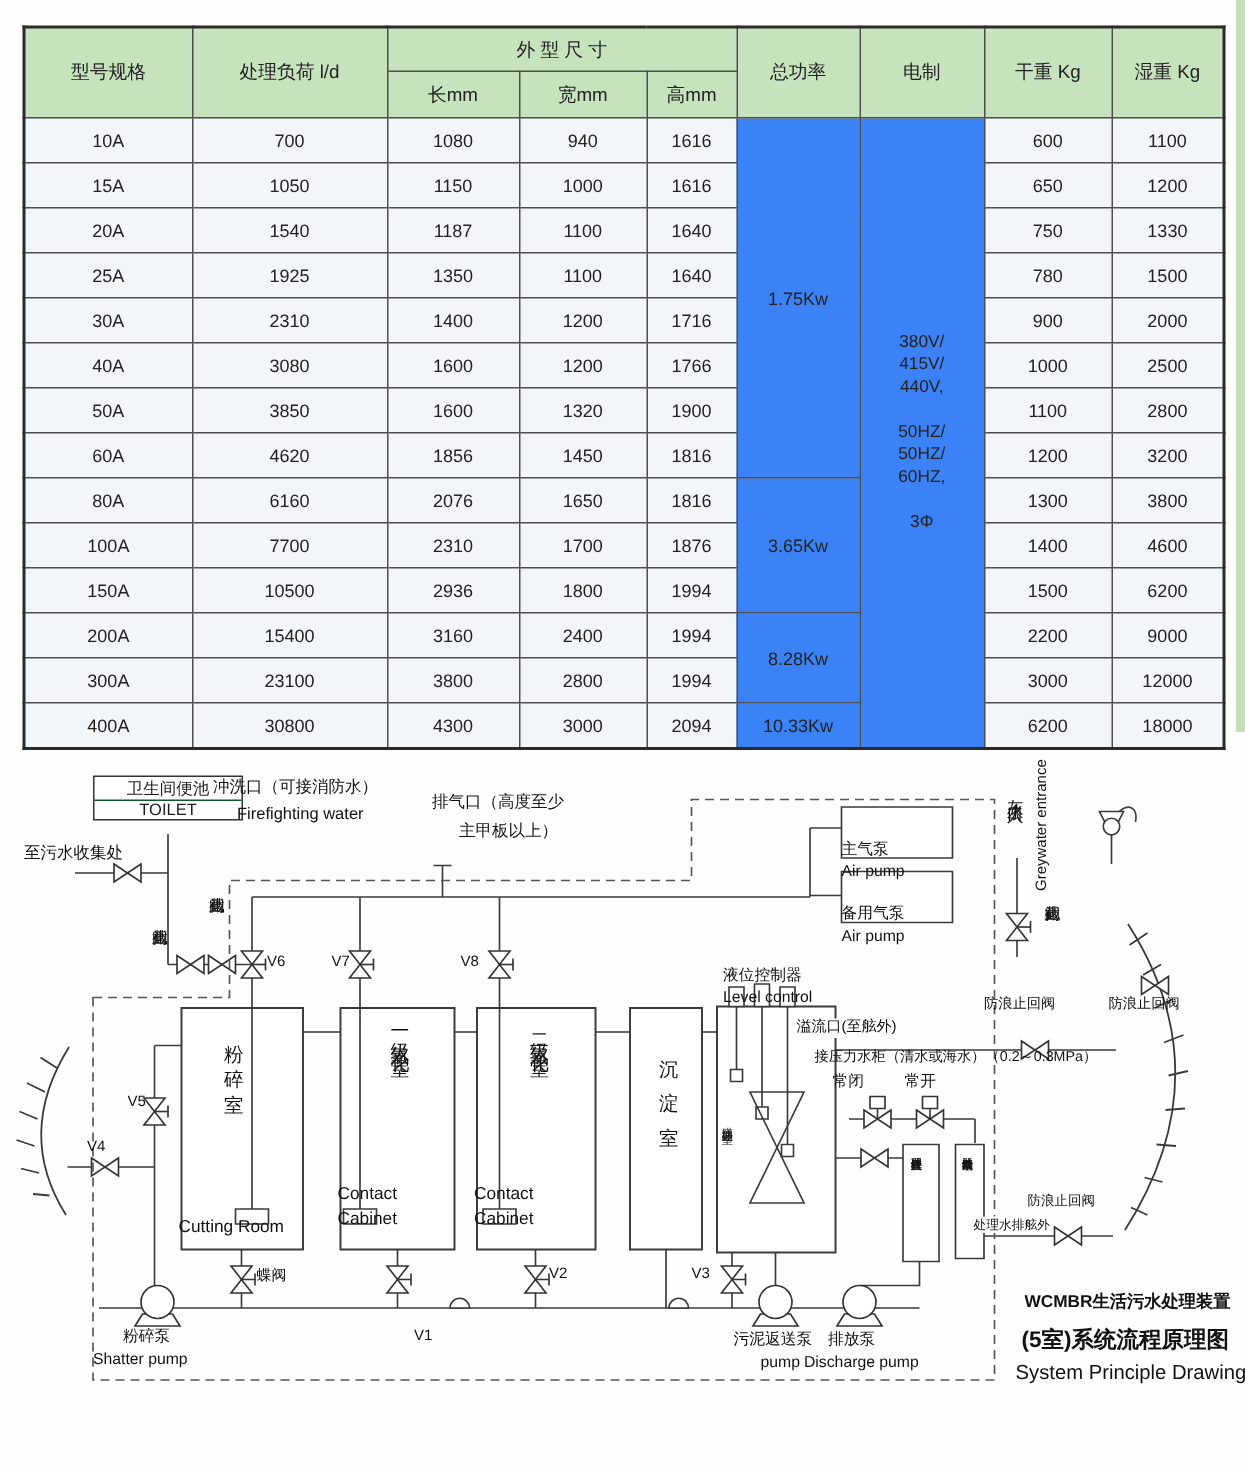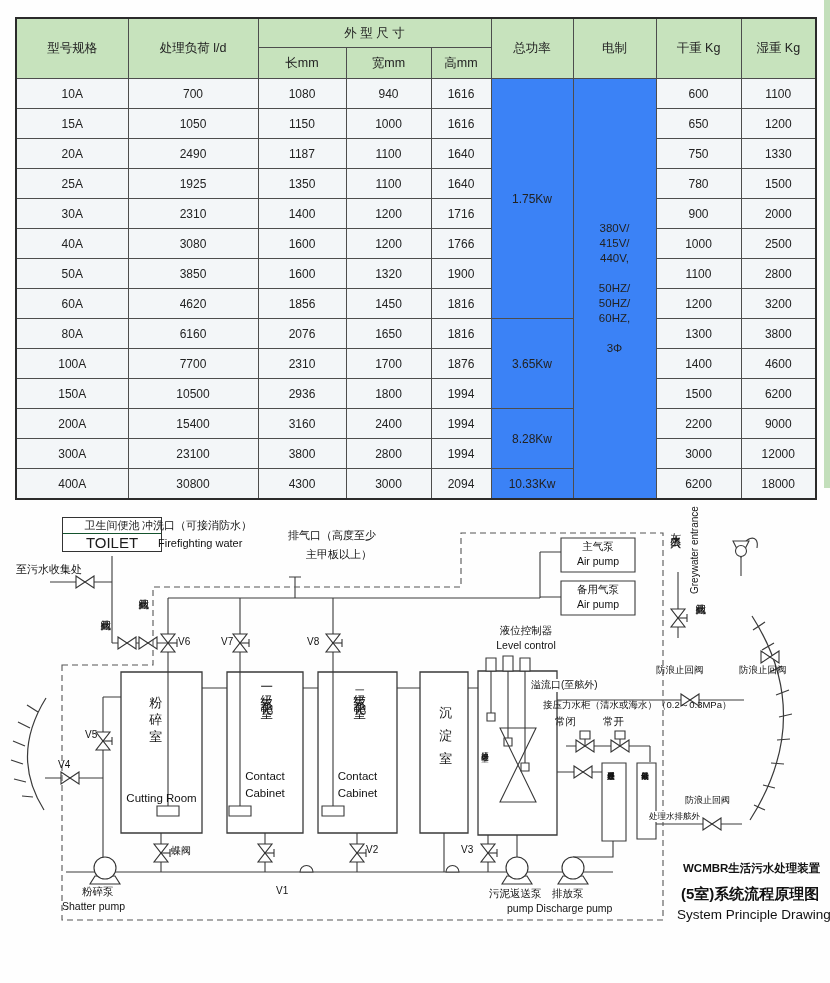--- a/index.html
+++ b/index.html
@@ -11,21 +11,21 @@
              table-layout:fixed;border:2px solid #2b2b2b;}
   .spec th,.spec td{border:1px solid #4d4d4d;text-align:center;vertical-align:middle;
                     padding:0;font-weight:normal;color:#222;}
   .spec th{background:#c7e3bd;font-size:12.5px;height:28px;text-align:center;}
   .spec thead tr.sub th{height:30px;}
   .spec td{background:#f3f6f8;font-size:12px;height:29px;}
   .spec td.pw,.spec td.el{background:#3b82f6;}
   .spec td.el{white-space:pre-line;line-height:1.3;font-size:11.5px;}
   
   .lb{position:absolute;white-space:nowrap;color:#111;line-height:1.25;}
-  .ctr{text-align:center;}
+  .ctr{margin-top:20px;}
   .vtext{writing-mode:vertical-rl;text-orientation:upright;}
   .pre{white-space:pre-line;}
   .dbox{position:absolute;border:1px solid #333;text-align:center;background:#fff;}
   .rot{transform:rotate(-90deg);transform-origin:0 0;}
   svg{position:absolute;left:0;top:0;}
   svg path,svg line,svg rect,svg circle,svg polygon{vector-effect:non-scaling-stroke;}
 </style>
 </head>
 <body>
 
@@ -84,21 +84,21 @@
           <td>15A</td>
           <td>1050</td>
           <td>1150</td>
           <td>1000</td>
           <td>1616</td>
           <td>650</td>
           <td>1200</td>
         </tr>
       <tr>
           <td>20A</td>
-          <td>2490</td>
+          <td>1540</td>
           <td>1187</td>
           <td>1100</td>
           <td>1640</td>
           <td>750</td>
           <td>1330</td>
         </tr>
       <tr>
           <td>25A</td>
           <td>1925</td>
           <td>1350</td>
@@ -372,21 +372,21 @@
         <use href="#pmp" x="573" y="868"></use>
       </g>
 
     <g>
       <path d="M62,665 H153 V587 H461 V533 H663 V920 H62 Z" stroke="#555" stroke-dasharray="6 4"></path>
     </g>
   </svg>
 
   <div class="dbox" style="left:62px;top:517px;width:98px;">
     <div style="font-size:11px;border-bottom:1px solid #14532d;">卫生间便池</div>
-    <div style="font-size:15px;">TOILET</div>
+    <div style="font-size:11px;">TOILET</div>
   </div>
 
   <div class="lb" style="left:142px;top:519px;font-size:11px;">冲洗口（可接消防水）</div>
   <div class="lb" style="left:158px;top:537px;font-size:11px;">Firefighting water</div>
 
   <div class="lb" style="left:288px;top:529px;font-size:11px;">排气口（高度至少</div>
   <div class="lb" style="left:306px;top:548px;font-size:11px;">主甲板以上）</div>
 
   <div class="lb ctr" style="left:561px;top:540px;width:74px;font-size:10.5px;">主气泵</div>
   <div class="lb ctr" style="left:561px;top:555px;width:74px;font-size:10.5px;">Air pump</div>

